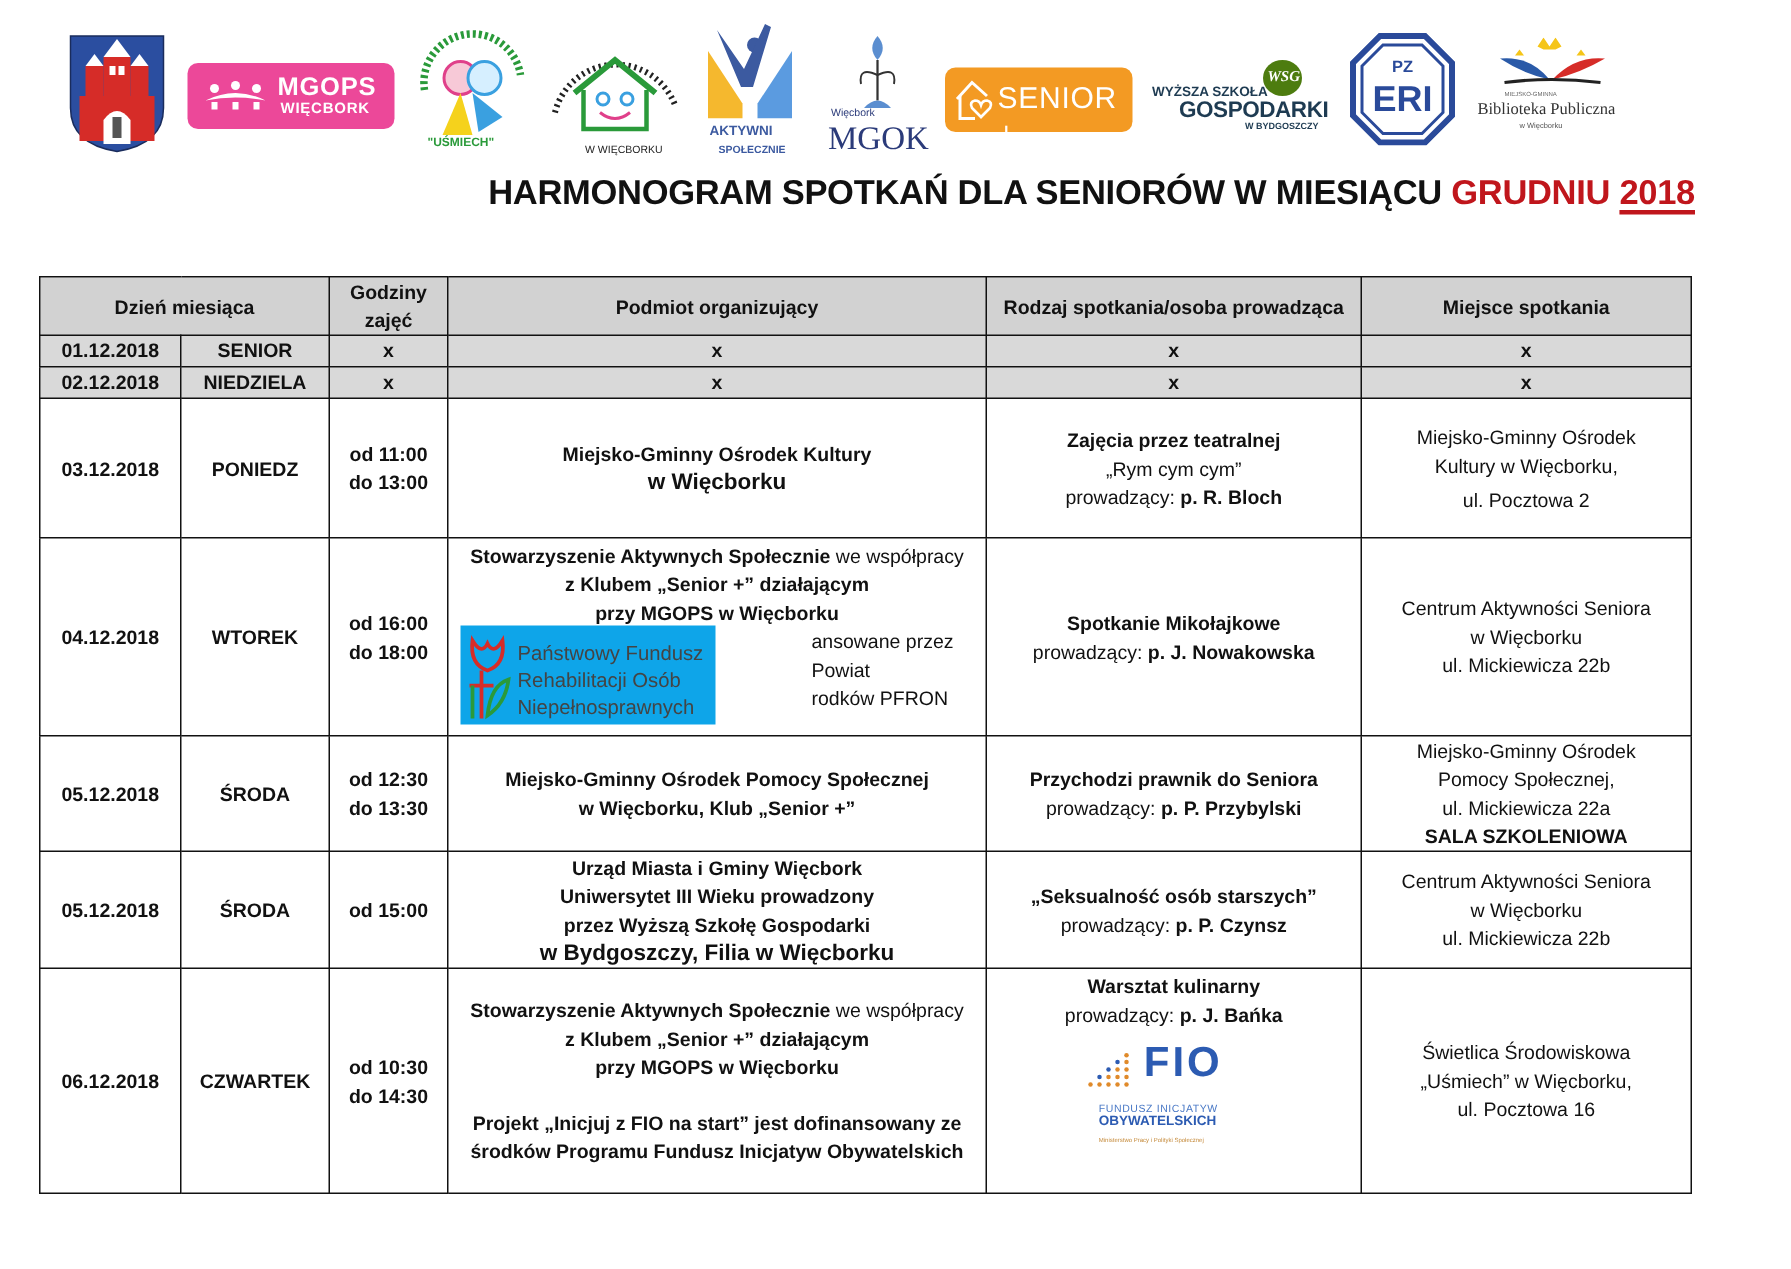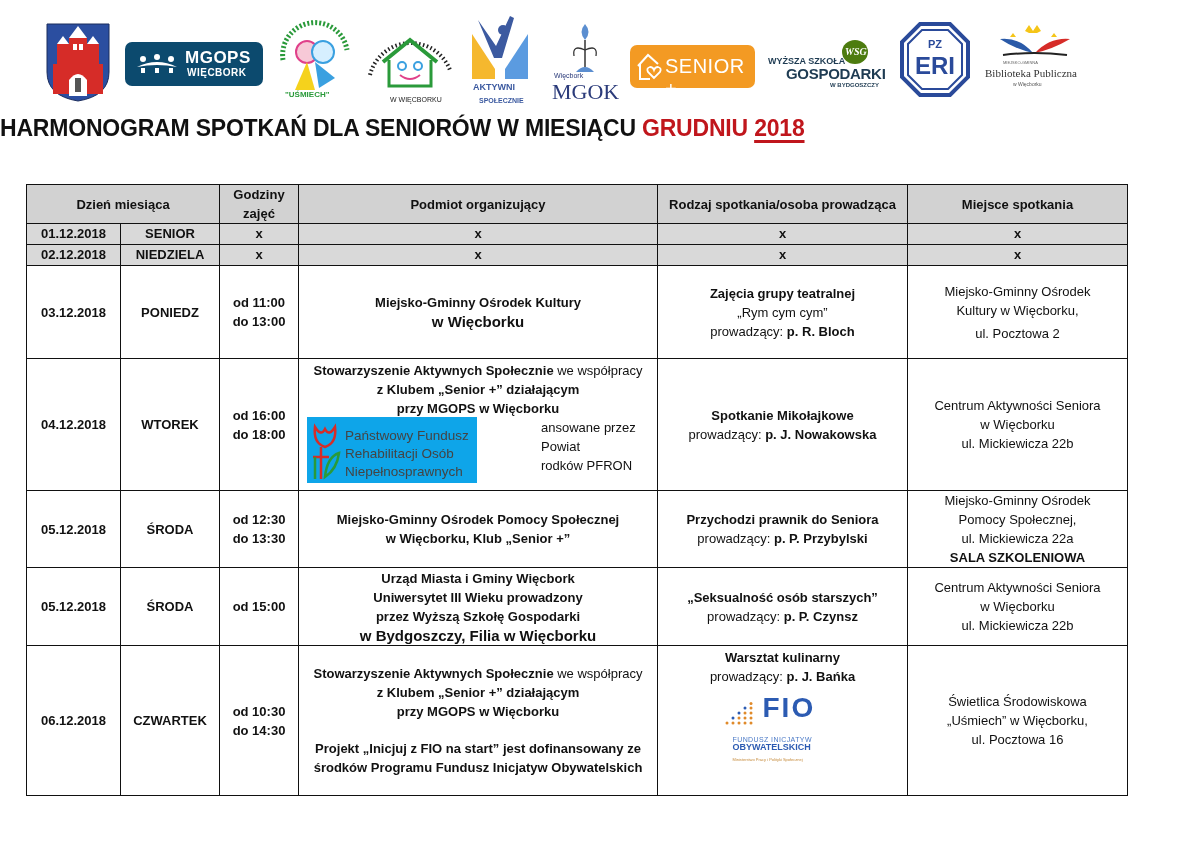--- a/index.html
+++ b/index.html
@@ -3,21 +3,21 @@
 <meta charset="utf-8">
 <style>
   html, body { margin:0; padding:0; background:#ffffff; }
   body { width:1194px; height:846px; position:relative; overflow:hidden;
          font-family:"Liberation Sans", "DejaVu Sans", sans-serif; color:#111; }
   .logos { position:absolute; left:0; top:0; width:1194px; height:110px; }
   .logo { position:absolute; }
   
   .coa { left:45px; top:22px; width:66px; height:80px; }
   
-  .mgops { left:125px; top:42px; width:138px; height:44px; background:#0c4a6e; border-radius:7px; color:#fff; }
+  .mgops { left:125px; top:42px; width:138px; height:44px; background:#ec4899; border-radius:7px; color:#fff; }
   .mgops .t1 { position:absolute; left:60px; top:6px; font-weight:bold; font-size:17px; letter-spacing:0.5px; }
   .mgops .t2 { position:absolute; left:62px; top:25px; font-weight:bold; font-size:10px; letter-spacing:0.5px; }
   .mgops .people { position:absolute; left:10px; top:11px; width:45px; height:22px; }
   .usmiech { left:275px; top:20px; width:80px; height:85px; }
   .usmiech .lab { position:absolute; left:14px; top:82px; font-size:8px; color:#2a9a3a; font-weight:bold; transform:translateY(-10px); }
   .sdom { left:355px; top:20px; width:110px; height:85px; }
   .aktywni { left:470px; top:14px; width:60px; height:92px; }
   .aktywni .lab1 { position:absolute; left:3px; bottom:14px; font-size:9px; font-weight:bold; color:#3c5aa0; }
   .aktywni .lab2 { position:absolute; left:9px; bottom:2px; font-size:7px; font-weight:bold; color:#3c5aa0; }
   .mgok { left:550px; top:22px; width:70px; height:82px; }
@@ -30,21 +30,21 @@
   .wsg .l2 { position:absolute; left:18px; top:27px; font-size:15px; font-weight:bold; letter-spacing:-0.3px; }
   .wsg .l3 { position:absolute; left:62px; top:44px; font-size:6px; font-weight:bold; }
   .wsg .ball { position:absolute; left:74px; top:2px; width:26px; height:24px; border-radius:50%; background:#4d7c0f;font-family:Liberation Serif, serif; }
   .wsg .ball span { position:absolute; left:3px; top:6px; font-size:10px; color:#fff; font-weight:bold; font-style:italic; }
   .pzeri { left:900px; top:22px; width:70px; height:75px; }
   .bib { left:985px; top:25px; width:100px; height:75px; }
   .bib .l1 { position:absolute; left:18px; top:35px; font-size:4px; color:#666; }
   .bib .l2 { position:absolute; left:0px; top:42px; font-size:11px; font-family:"Liberation Serif", serif; color:#333; white-space:nowrap; }
   .bib .l3 { position:absolute; left:28px; top:56px; font-size:5px; color:#555; }
 
-  .title { position:absolute; left:0; top:115px; width:1130px; text-align:left; font-size:23px; font-weight:bold; letter-spacing:-0.2px; }
+  .title { position:absolute; left:0; top:115px; width:1130px; text-align:right; font-size:23px; font-weight:bold; letter-spacing:-0.2px; }
   .title .red { color:#c0161c; }
   .title .year { color:#c0161c; text-decoration:underline; text-decoration-thickness:3px; text-underline-offset:4px; }
 
   table.sched { position:absolute; left:26px; top:184px; width:1101px; border-collapse:collapse; table-layout:fixed; font-size:13px; }
   table.sched td, table.sched th { border:1.5px solid #111; text-align:center; vertical-align:middle; padding:0 4px; line-height:19px; }
   table.sched th { background:#d2d2d2; font-weight:bold; font-size:13px; height:38px; }
   table.sched tr.weekend td { background:#d9d9d9; font-weight:bold; height:20px; line-height:18px; }
   .b { font-weight:bold; }
   .big { font-size:15px; font-weight:bold; }
   .pfron-wrap { position:relative; height:100px; }
@@ -226,21 +226,21 @@
     <td class="b">PONIEDZ</td>
     <td class="b">
       <div>od 11:00</div>
       <div>do 13:00</div>
     </td>
     <td class="b">
       <div>Miejsko-Gminny Ośrodek Kultury</div>
       <div class="big">w Więcborku</div>
     </td>
     <td>
-      <div class="b">Zajęcia grupy teatralnej</div>
+      <div class="b">Zajęcia przez teatralnej</div>
       <div>„Rym cym cym”</div>
       <div><span>prowadzący: </span><span class="b">p. R. Bloch</span></div>
     </td>
     <td>
       <div>Miejsko-Gminny Ośrodek</div>
       <div>Kultury w Więcborku,</div>
       <div style="margin-top:4px">ul. Pocztowa 2</div>
     </td>
   </tr>
 

